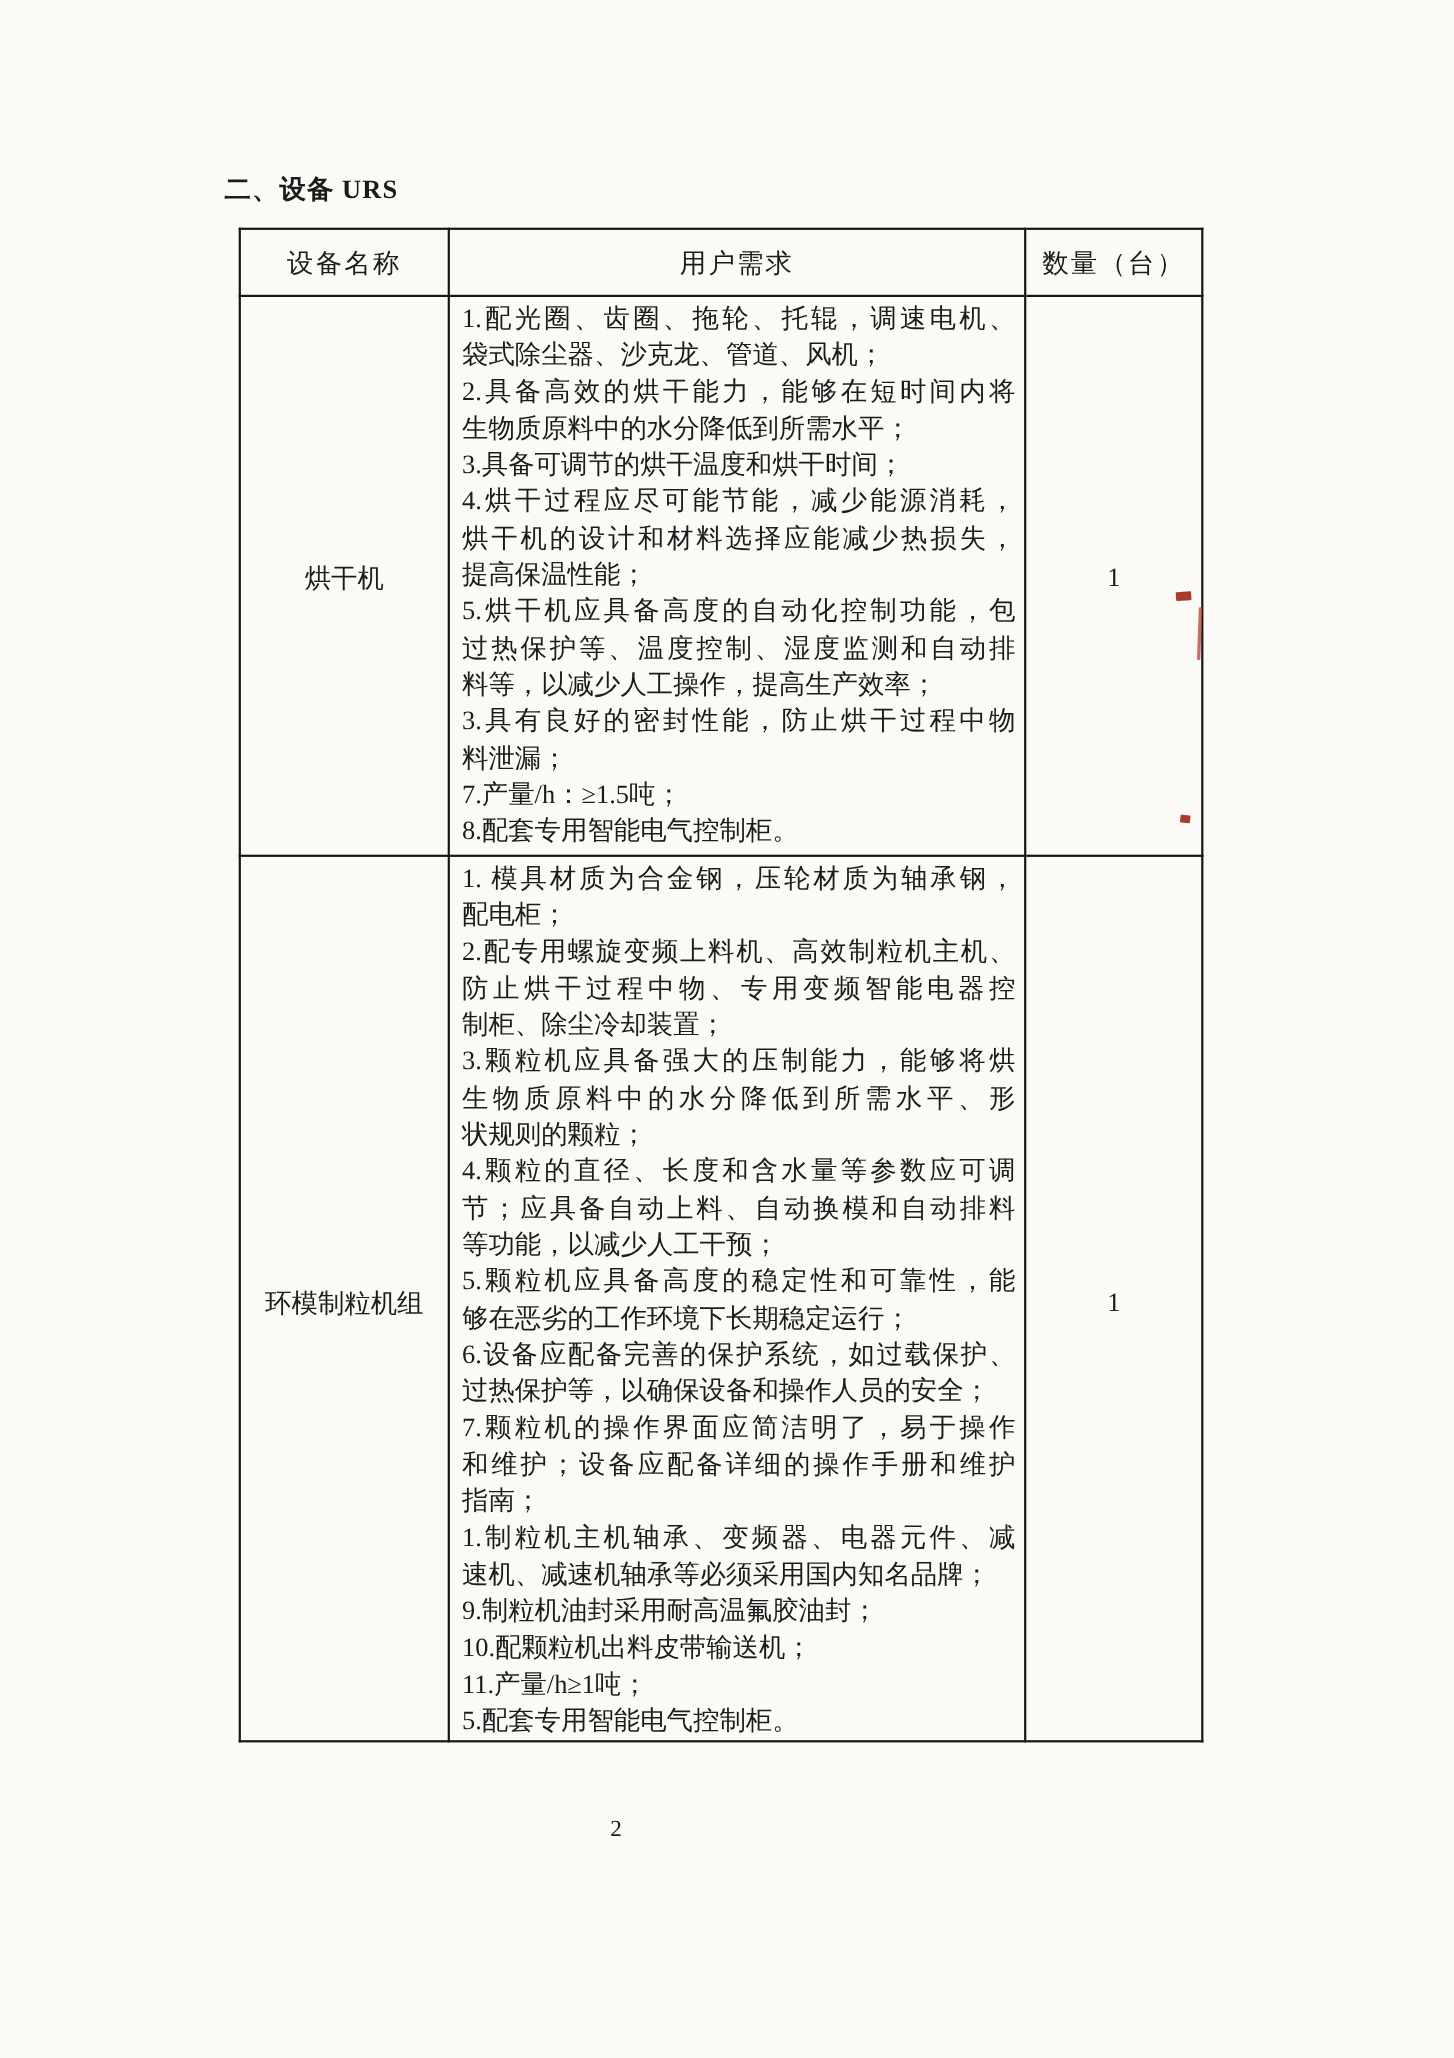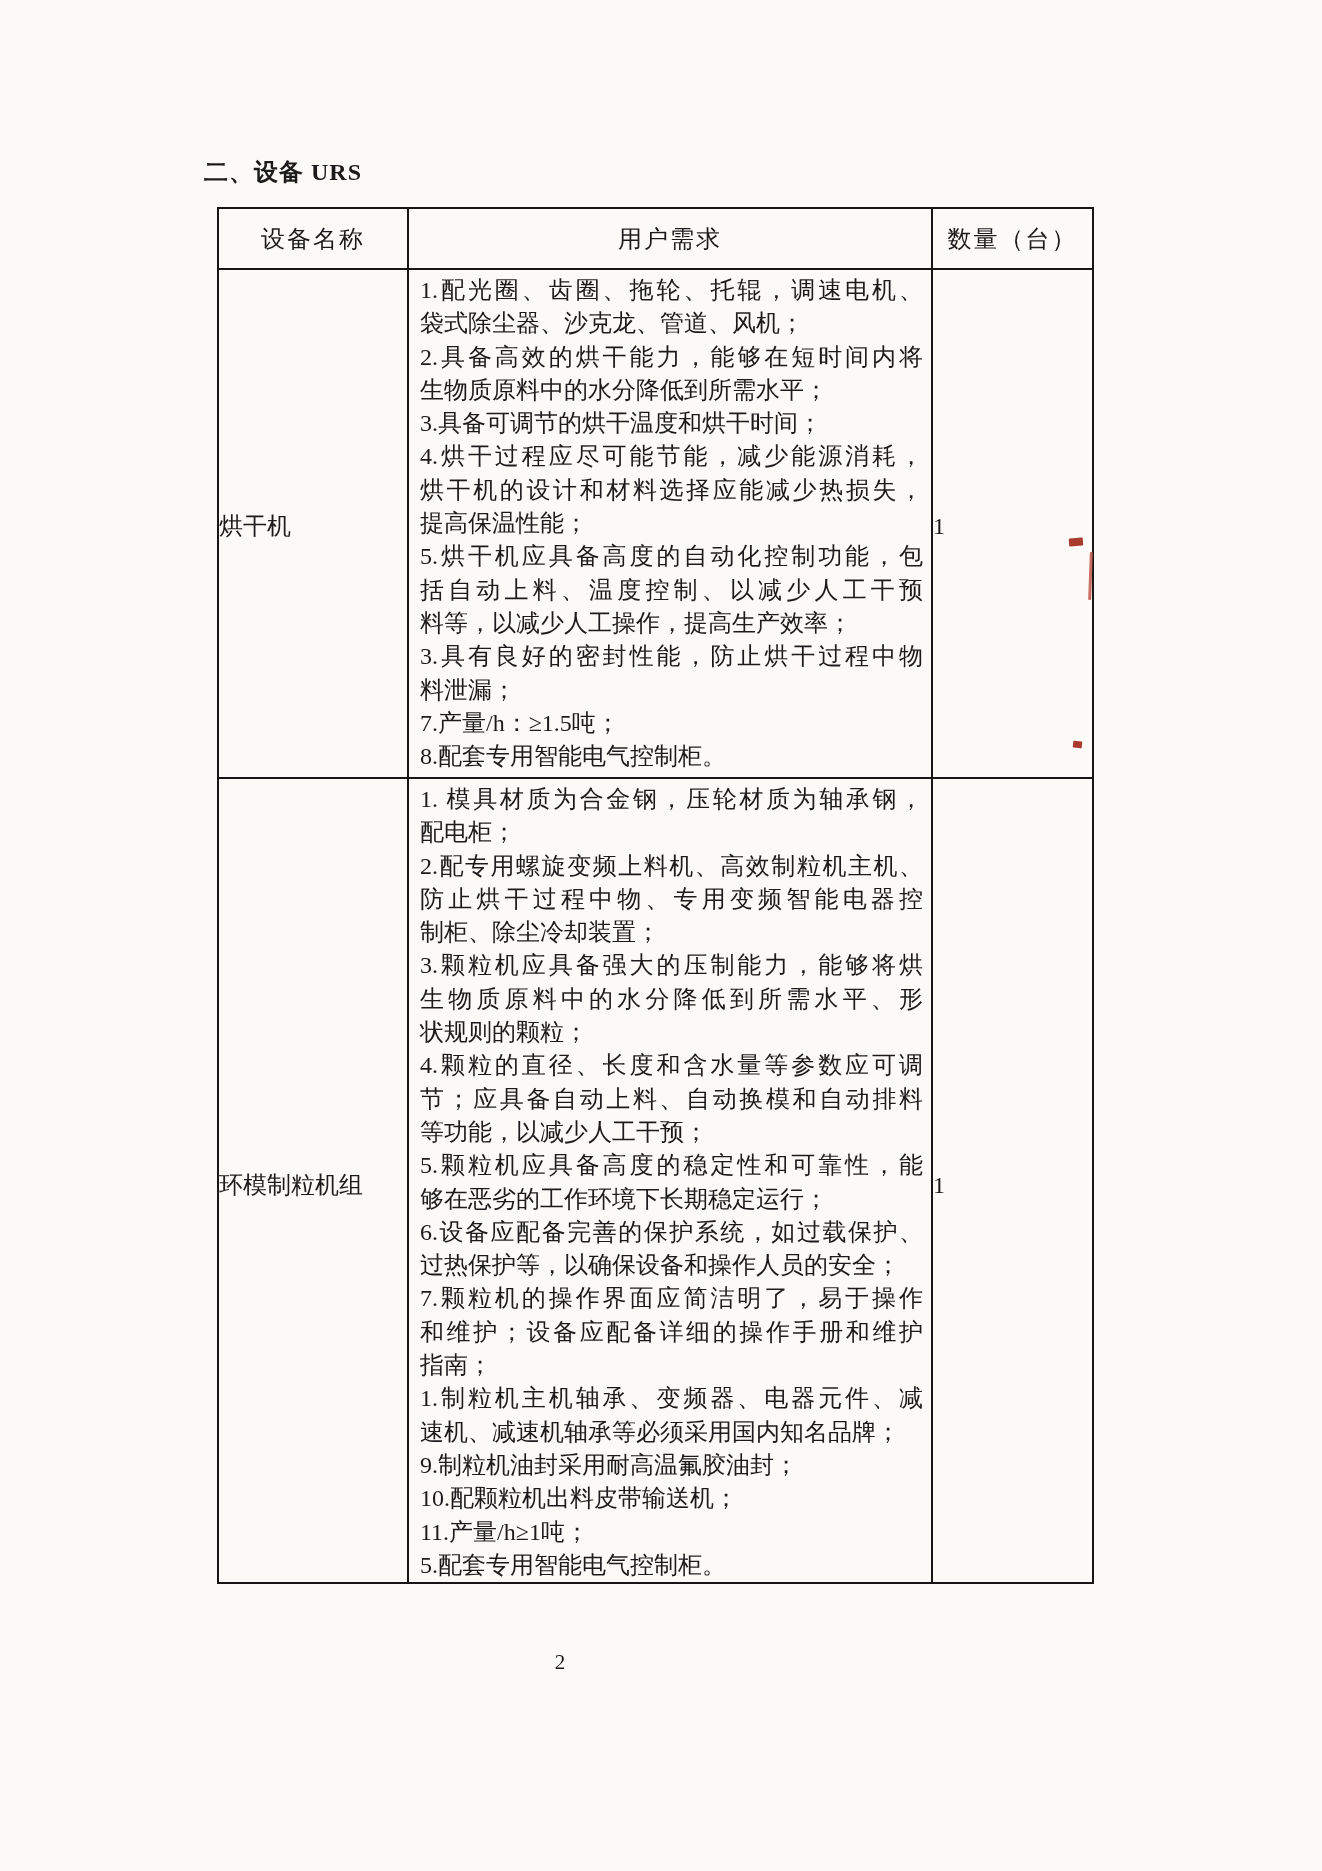--- a/index.html
+++ b/index.html
@@ -31,21 +31,21 @@
     font-size:24px;
     vertical-align:top;
   }
   .urs th {
     height:61px; font-weight:normal; text-align:center;
     vertical-align:middle; letter-spacing:2px;
   }
   .row1 td { height:509px;font-family:Liberation Serif, serif; }
   .row2 td { height:803px;border-radius:32px; }
 
-  td.name-cell, td.qty-cell { }
+  td.name-cell, td.qty-cell { text-align:center; }
   .row1 td.name-cell { padding-top:240px; }
   .row1 td.qty-cell  { padding-top:243px; }
   .row2 td.name-cell { padding-top:390px; }
   .row2 td.qty-cell  { padding-top:393px; }
 
   td.req-cell { padding:4px 8px 0 11px; }
   .req-line {
     line-height:33.3px;
     text-align:justify; text-align-last:justify;
     word-break:break-all;
@@ -91,21 +91,21 @@
           <div>
               <div class="req-line">1.配光圈、齿圈、拖轮、托辊，调速电机、</div>
               <div class="req-line item-end">袋式除尘器、沙克龙、管道、风机；</div>
               <div class="req-line">2.具备高效的烘干能力，能够在短时间内将</div>
               <div class="req-line item-end">生物质原料中的水分降低到所需水平；</div>
               <div class="req-line item-end">3.具备可调节的烘干温度和烘干时间；</div>
               <div class="req-line">4.烘干过程应尽可能节能，减少能源消耗，</div>
               <div class="req-line">烘干机的设计和材料选择应能减少热损失，</div>
               <div class="req-line item-end">提高保温性能；</div>
               <div class="req-line">5.烘干机应具备高度的自动化控制功能，包</div>
-              <div class="req-line">括自动上料、温度控制、以减少人工干预</div>
+              <div class="req-line">过热保护等、温度控制、湿度监测和自动排</div>
               <div class="req-line item-end">料等，以减少人工操作，提高生产效率；</div>
               <div class="req-line">3.具有良好的密封性能，防止烘干过程中物</div>
               <div class="req-line item-end">料泄漏；</div>
               <div class="req-line item-end">7.产量/h：≥1.5吨；</div>
               <div class="req-line item-end">8.配套专用智能电气控制柜。</div>
             </div>
         </td>
         <td class="qty-cell">
           <div>1</div>
         </td>

